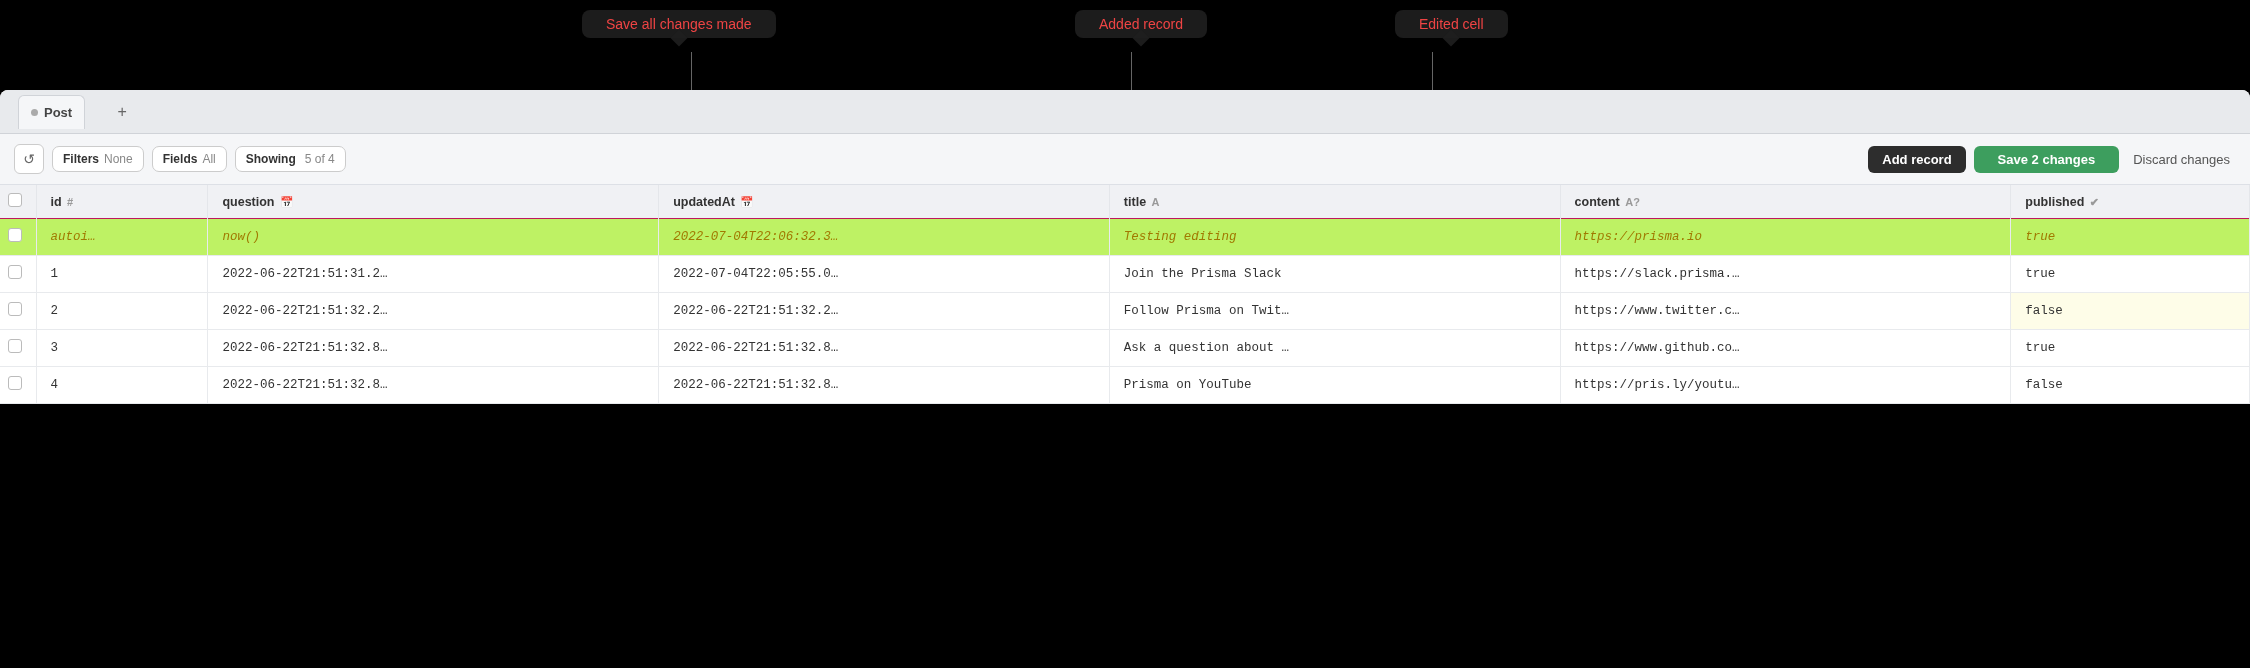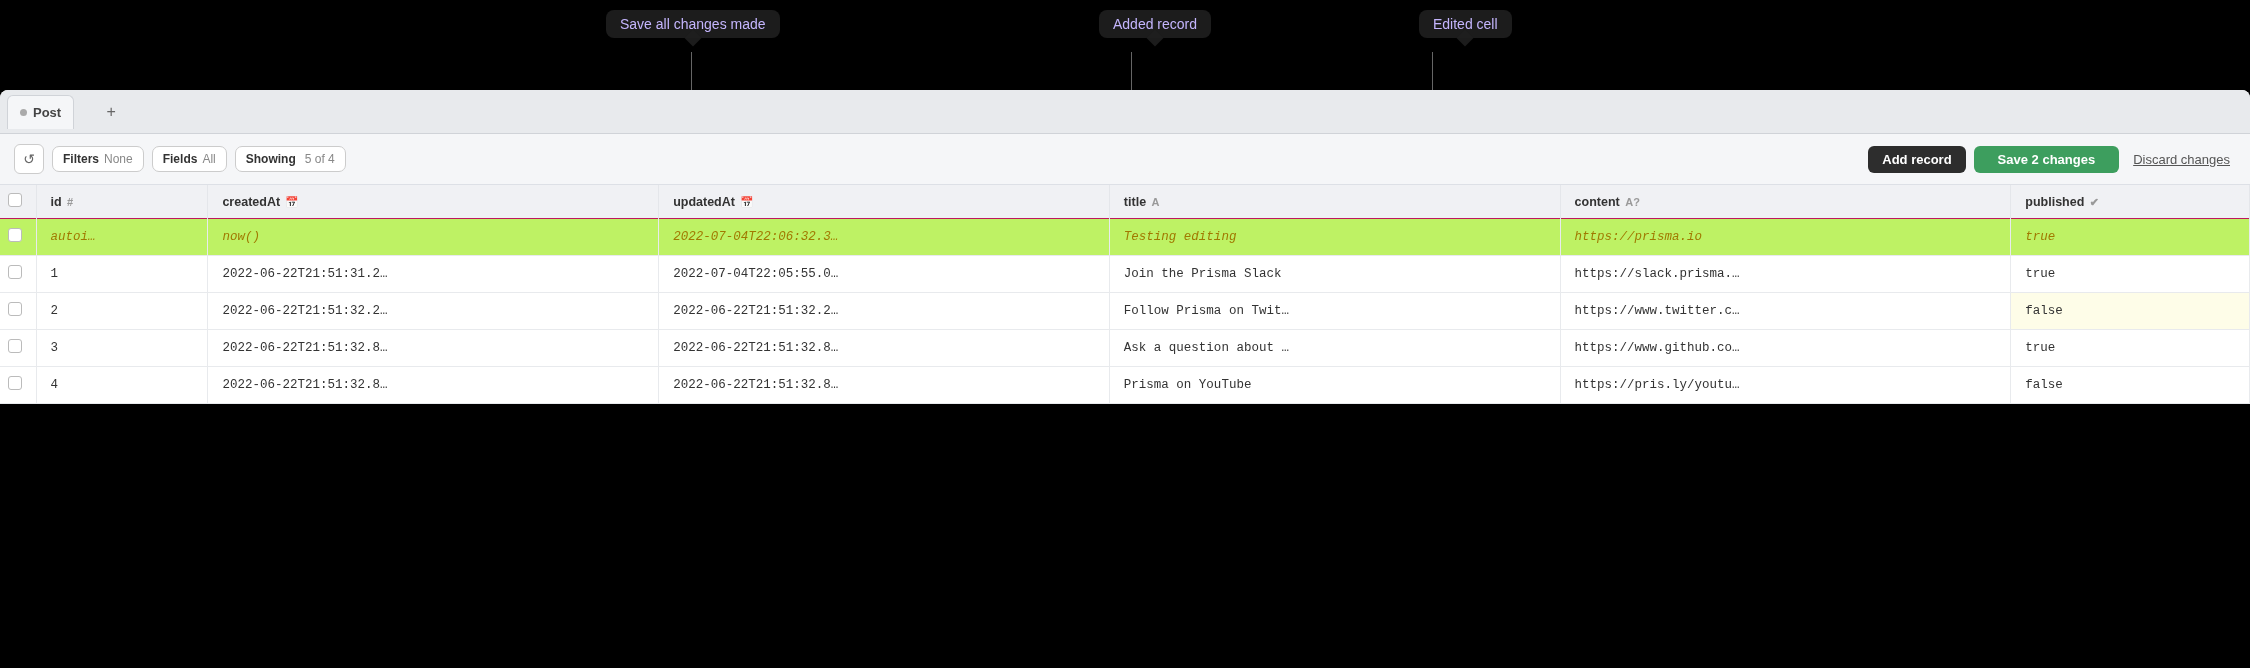--- a/index.html
+++ b/index.html
@@ -13,27 +13,26 @@
     .tooltip-area {
       background: #000;
       padding: 10px 0 0 0;
       position: relative;
       height: 90px;
     }
 
     .tooltip-box {
       position: absolute;
       background: rgba(30,30,30,0.92);
-      color: #c4b5fd;
+      color: #ef4444;
       border-radius: 8px;
-      padding: 6px 14px;
+      padding: 6px 24px;
       font-size: 14px;
       font-weight: 400;
       white-space: nowrap;
-      margin-left: 24px;
     }
 
     .tooltip-arrow {
       position: absolute;
       width: 12px;
       height: 12px;
       background: rgba(30,30,30,0.92);
       transform: rotate(45deg);
       left: 50%;
       bottom: -6px;
@@ -41,21 +40,21 @@
     }
 
     .main-panel {
       background: #f5f6f8;
       border-radius: 8px 8px 0 0;
       overflow: hidden;
     }
 
     .tab-bar {
       background: #e8eaed;
-      padding: 0 7px;
+      padding: 0 18px;
       display: flex;
       align-items: center;
       height: 44px;
       border-bottom: 1px solid #d0d3d8;
       gap: 20px;
     }
 
     .tab-item {
       display: flex;
       align-items: center;
@@ -154,21 +153,20 @@
       font-size: 13px;
       font-weight: 700;
       cursor: pointer;
     }
 
     .discard-btn {
       background: none;
       border: none;
       font-size: 13px;
       color: #555;
-      text-decoration: underline;
       cursor: pointer;
       padding: 4px 6px;
     }
 
     .data-table {
       width: 100%;
       border-collapse: collapse;
       background: #fff;
       font-size: 13px;
     }
@@ -311,21 +309,21 @@
     <thead>
       <tr>
         <th class="checkbox-col">
           <span class="checkbox-box"></span>
         </th>
         <th>
           <span class="col-name">id</span>
           <span class="col-icon">#</span>
         </th>
         <th>
-          <span class="col-name">createdAt</span>
+          <span class="col-name">question</span>
           <span class="col-icon">📅</span>
         </th>
         <th>
           <span class="col-name">updatedAt</span>
           <span class="col-icon">📅</span>
         </th>
         <th>
           <span class="col-name">title</span>
           <span class="col-icon">A</span>
         </th>

